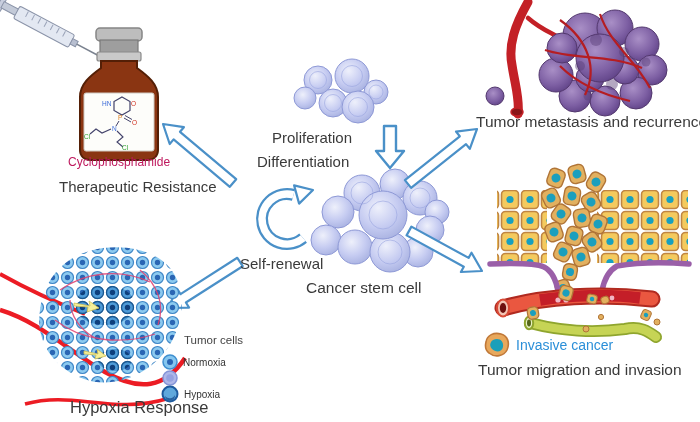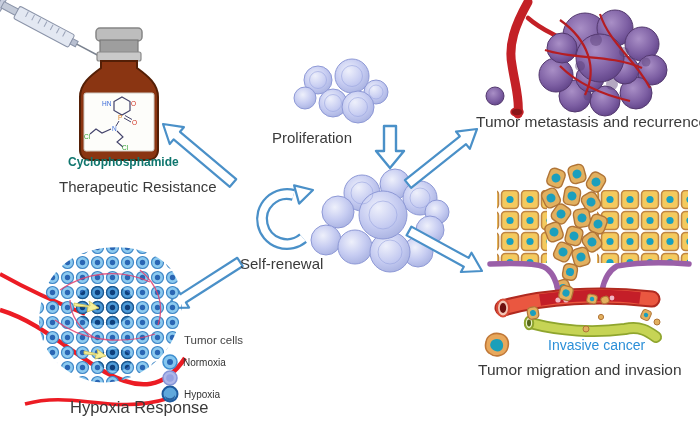--- a/index.html
+++ b/index.html
@@ -3,21 +3,21 @@
 <meta charset="utf-8">
 <style>
   html,body{margin:0;padding:0;background:#fff;}
   #stage{position:relative;width:700px;height:422px;background:#fff;overflow:hidden;
          font-family:"Liberation Sans",sans-serif;}
   #art{position:absolute;left:0;top:0;}
   .lbl{position:absolute;color:#3a3a3a;white-space:nowrap;line-height:1.1;}
   .cap{font-size:15px;}
   .cap-lg{font-size:15.5px;}
   .cap-xl{font-size:16.5px;}
-  .drug{font-size:12px;font-weight:bold;color:#0f766e;}
+  .drug{font-size:12px;font-weight:normal;color:#be185d;}
   .invasive{font-size:14px;color:#2b8fd8;}
   .leg-title{font-size:11.5px;color:#444;padding-left:24px;}
   .leg-item{font-size:10px;color:#333;}
 </style>
 </head>
 <body>
 
 <div id="stage">
 
 <svg id="art" width="700" height="422" viewBox="0 0 700 422">
@@ -318,28 +318,30 @@
     <circle cx="170" cy="362" r="7" fill="#85c6ef" stroke="#3f8fd0" stroke-width="1.5"></circle>
     <circle cx="170" cy="362" r="3" fill="#2a66b4"></circle>
     <circle cx="170" cy="378" r="7" fill="#aeb7e9" stroke="#8595d8" stroke-width="1.5"></circle>
     <circle cx="170" cy="378" r="3.8" fill="#96a2e0"></circle>
     <circle cx="170" cy="394" r="7.5" fill="#5fa8dc" stroke="#1d5a9e" stroke-width="2"></circle>
     <path d="M165,396 a6,6 0 0 0 10,-1 a5,5 0 0 1 -10,1 Z" fill="#1c4f8e" opacity="0.8"></path>
   </g>
 </svg>
 
   <div class="lbl cap" style="left:272px;top:130px;text-align:right;">Proliferation</div>
+  <div class="lbl cap" style="left:257px;top:154px;">Differentiation</div>
   <div class="lbl cap" style="left:240px;top:256px;">Self-renewal</div>
+  <div class="lbl cap-lg" style="left:306px;top:279px;">Cancer stem cell</div>
 
   <div class="lbl drug" style="left:68px;top:156px;">Cyclophosphamide</div>
   <div class="lbl cap" style="left:47px;top:179px;margin-left:12px;">Therapeutic Resistance</div>
 
   <div class="lbl cap-lg" style="left:476px;top:113px;">Tumor metastasis and recurrence</div>
 
-  <div class="lbl invasive" style="left:516px;top:338px;margin-left:32px;">Invasive cancer</div>
+  <div class="lbl invasive" style="left:516px;top:338px;">Invasive cancer</div>
   <div class="lbl cap-lg" style="left:478px;top:361px;">Tumor migration and invasion</div>
 
   <div class="lbl cap-xl" style="left:49px;top:398px;margin-left:21px;">Hypoxia Response</div>
   <div class="lbl leg-title" style="left:160px;top:334px;">Tumor cells</div>
   <div class="lbl leg-item" style="left:183px;top:357px;">Normoxia</div>
   <div class="lbl leg-item" style="left:183px;top:373px;"></div>
   <div class="lbl leg-item" style="left:184px;top:389px;">Hypoxia</div>
 
 </div>
 

